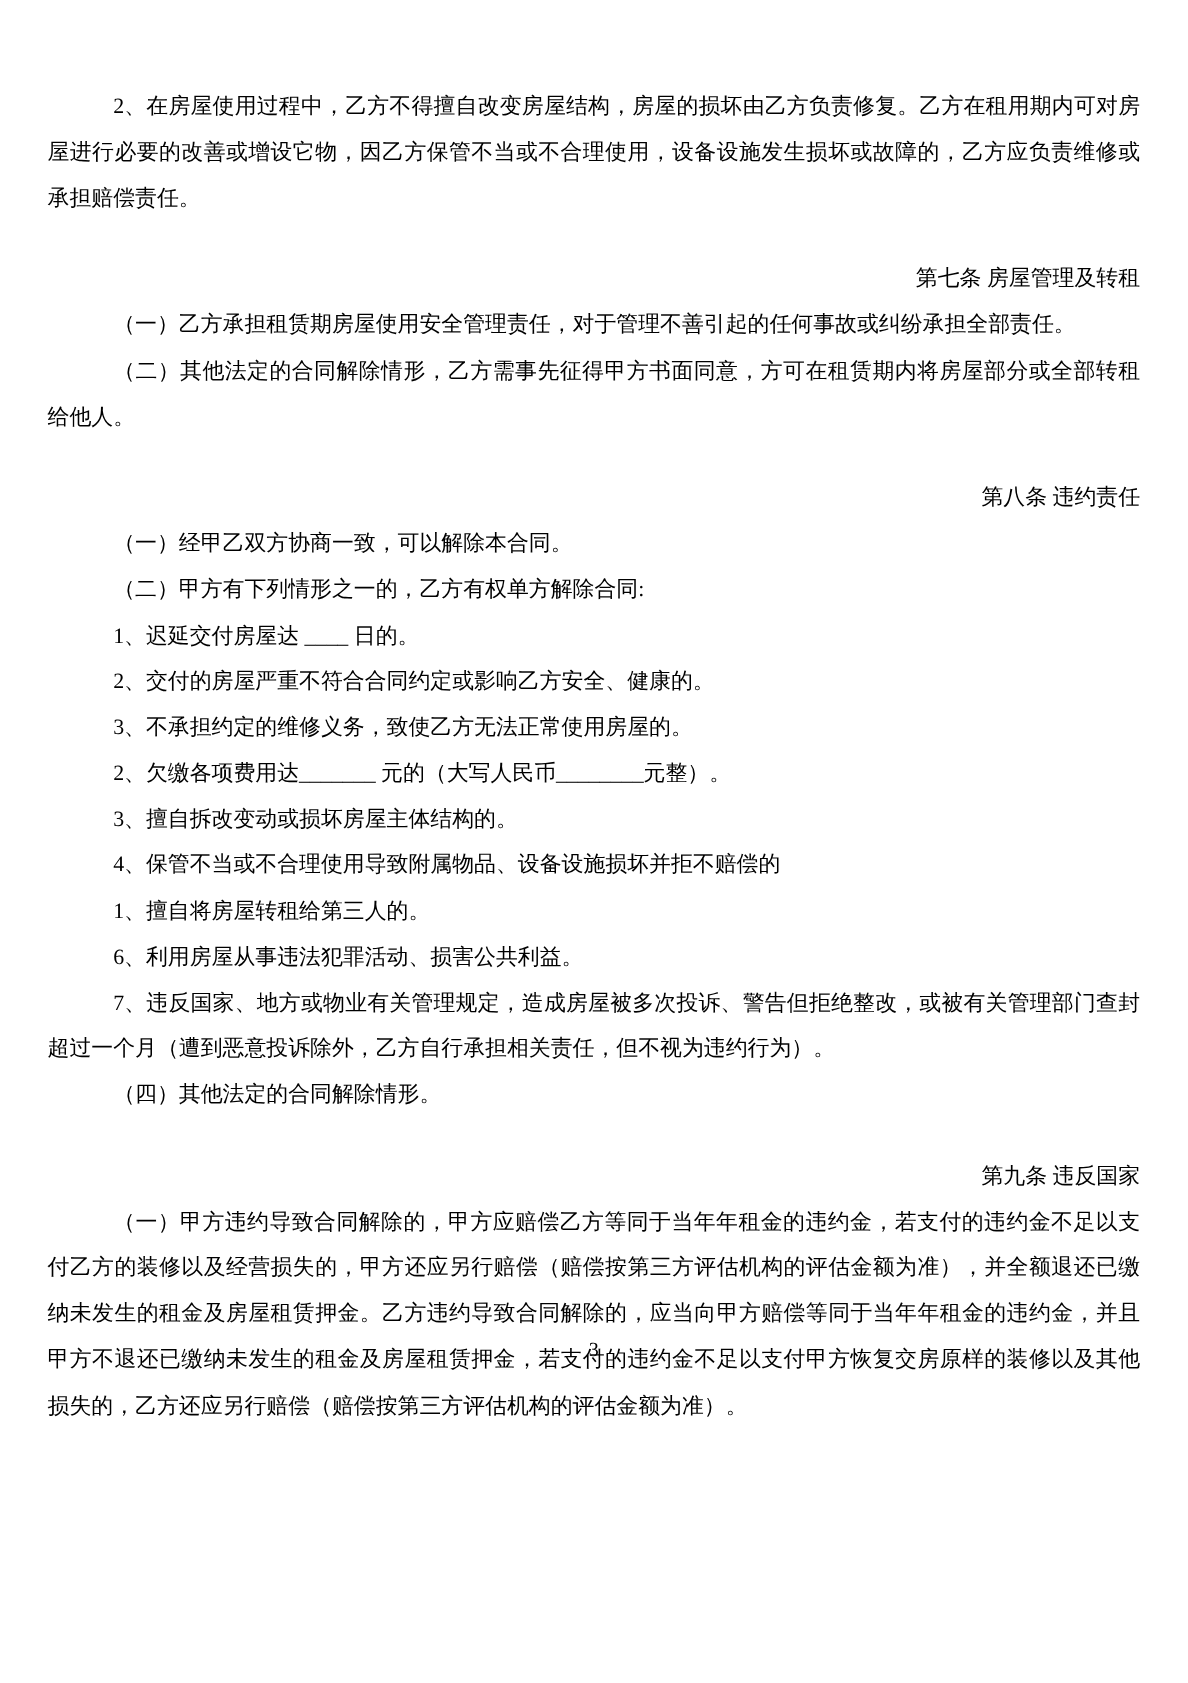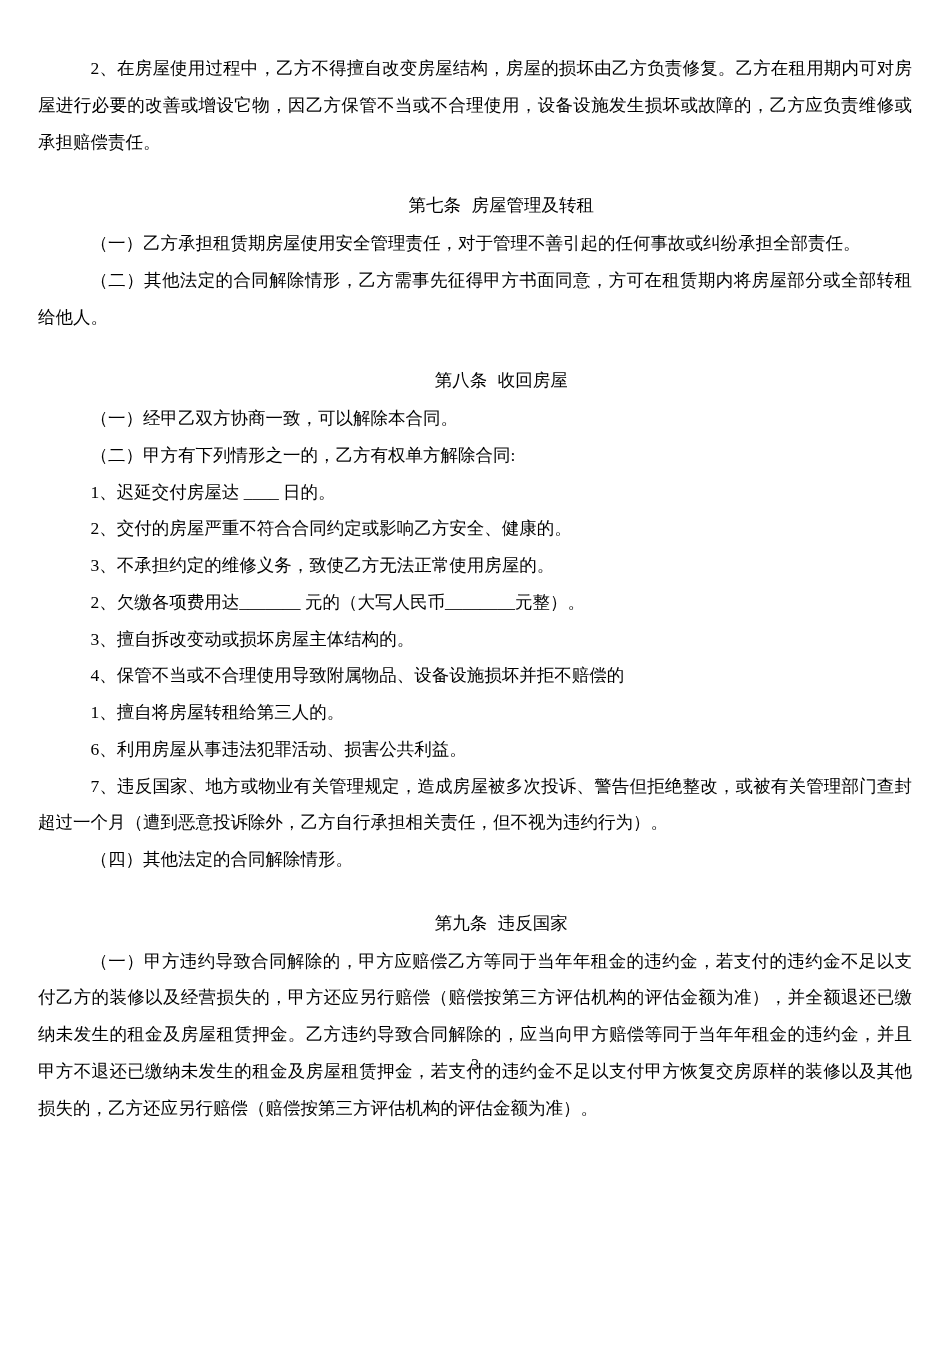--- a/index.html
+++ b/index.html
@@ -5,62 +5,61 @@
 <style>
   html, body {
     margin: 0;
     padding: 0;
     background: #ffffff;
   }
   .page {
     position: relative;
     width: 950px;
     height: 1138px;
-    margin: 0 auto;
+    margin: 16px auto;
     background: #ffffff;
     box-sizing: border-box;
     padding: 50px 38px 0 38px;
     font-family: "Liberation Serif", "DejaVu Serif", serif;
     color: #000000;
     overflow: hidden;
   }
   .doc-body .block {
     margin: 0;
     font-size: 17.5px;
     line-height: 2.1;
     text-align: justify;
     text-indent: 3em;
     color: #000000;
     word-break: break-all;
   }
   .doc-body .block.heading {
     margin-top: 28px;
-    text-align: center;
-    font-family: Liberation Mono, monospace;
+    text-align: right;
   }
   .page-footer {
     position: absolute;
     left: 0;
     right: 0;
     bottom: 64px;
     text-align: center;
     font-size: 16px;
     color: #000000;
   }
 </style>
 </head>
 <body>
 
 <div class="page">
   <div class="doc-body">
       <p class="block paragraph">2、在房屋使用过程中，乙方不得擅自改变房屋结构，房屋的损坏由乙方负责修复。乙方在租用期内可对房屋进行必要的改善或增设它物，因乙方保管不当或不合理使用，设备设施发生损坏或故障的，乙方应负责维修或承担赔偿责任。</p>
       <p class="block heading">第七条 房屋管理及转租</p>
       <p class="block paragraph">（一）乙方承担租赁期房屋使用安全管理责任，对于管理不善引起的任何事故或纠纷承担全部责任。</p>
       <p class="block paragraph">（二）其他法定的合同解除情形，乙方需事先征得甲方书面同意，方可在租赁期内将房屋部分或全部转租给他人。</p>
-      <p class="block heading">第八条 收回房屋</p>
+      <p class="block heading">第八条 违约责任</p>
       <p class="block paragraph">（一）经甲乙双方协商一致，可以解除本合同。</p>
       <p class="block paragraph">（二）甲方有下列情形之一的，乙方有权单方解除合同:</p>
       <p class="block paragraph">1、迟延交付房屋达 ____ 日的。</p>
       <p class="block paragraph">2、交付的房屋严重不符合合同约定或影响乙方安全、健康的。</p>
       <p class="block paragraph">3、不承担约定的维修义务，致使乙方无法正常使用房屋的。</p>
       <p class="block paragraph">2、欠缴各项费用达_______ 元的（大写人民币________元整）。</p>
       <p class="block paragraph">3、擅自拆改变动或损坏房屋主体结构的。</p>
       <p class="block paragraph">4、保管不当或不合理使用导致附属物品、设备设施损坏并拒不赔偿的</p>
       <p class="block paragraph">1、擅自将房屋转租给第三人的。</p>
       <p class="block paragraph">6、利用房屋从事违法犯罪活动、损害公共利益。</p>

